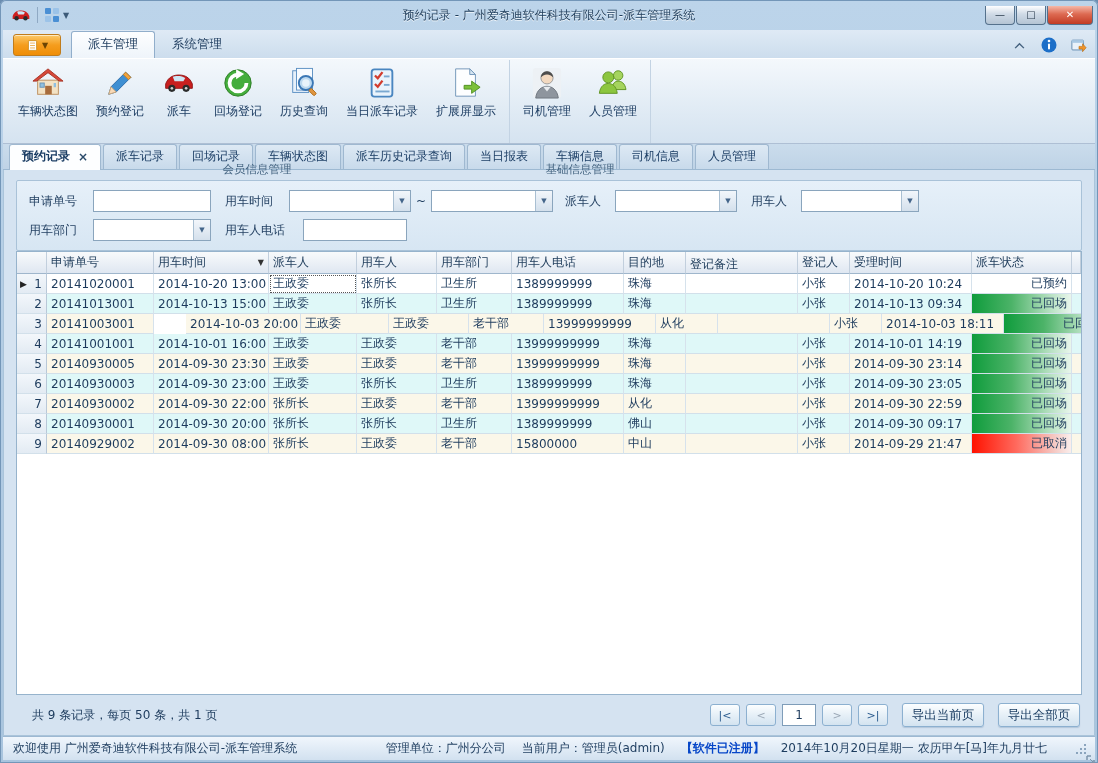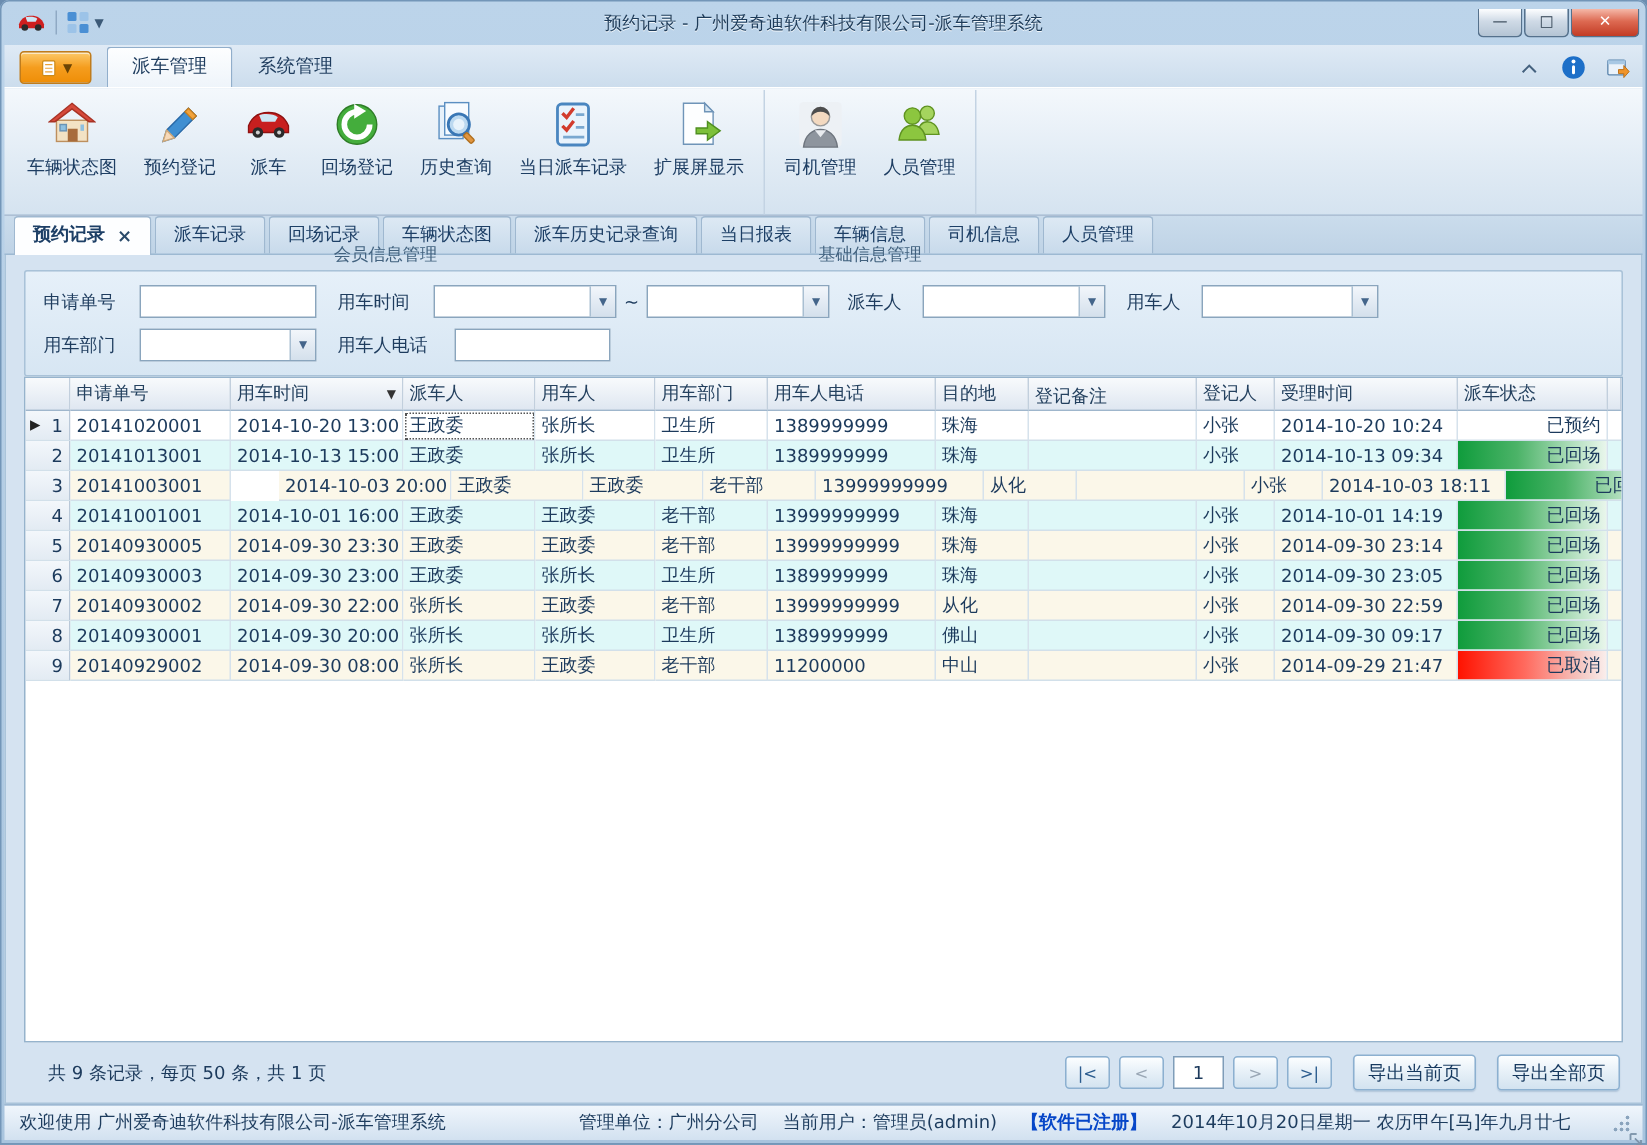--- a/index.html
+++ b/index.html
@@ -546,21 +546,21 @@
           </div>
           <div class="grow r-cream">
             <div class="cell ind" style="width: 30px;">
               <span class="rnum">9</span>
             </div>
             <div class="cell" style="width: 107px;">20140929002</div>
             <div class="cell" style="width: 115px;">2014-09-30 08:00</div>
             <div class="cell" style="width: 88px;">张所长</div>
             <div class="cell" style="width: 80px;">王政委</div>
             <div class="cell" style="width: 75px;">老干部</div>
-            <div class="cell" style="width: 112px;">11200000</div>
+            <div class="cell" style="width: 112px;">15800000</div>
             <div class="cell" style="width: 62px;">中山</div>
             <div class="cell" style="width: 112px;"></div>
             <div class="cell" style="width: 52px;">小张</div>
             <div class="cell" style="width: 122px;">2014-09-29 21:47</div>
             <div class="cell status-cell st-cancelled" style="width: 100px;">已取消</div>
             <div class="cell stub"></div>
           </div>
         </div>
     </div>
 

